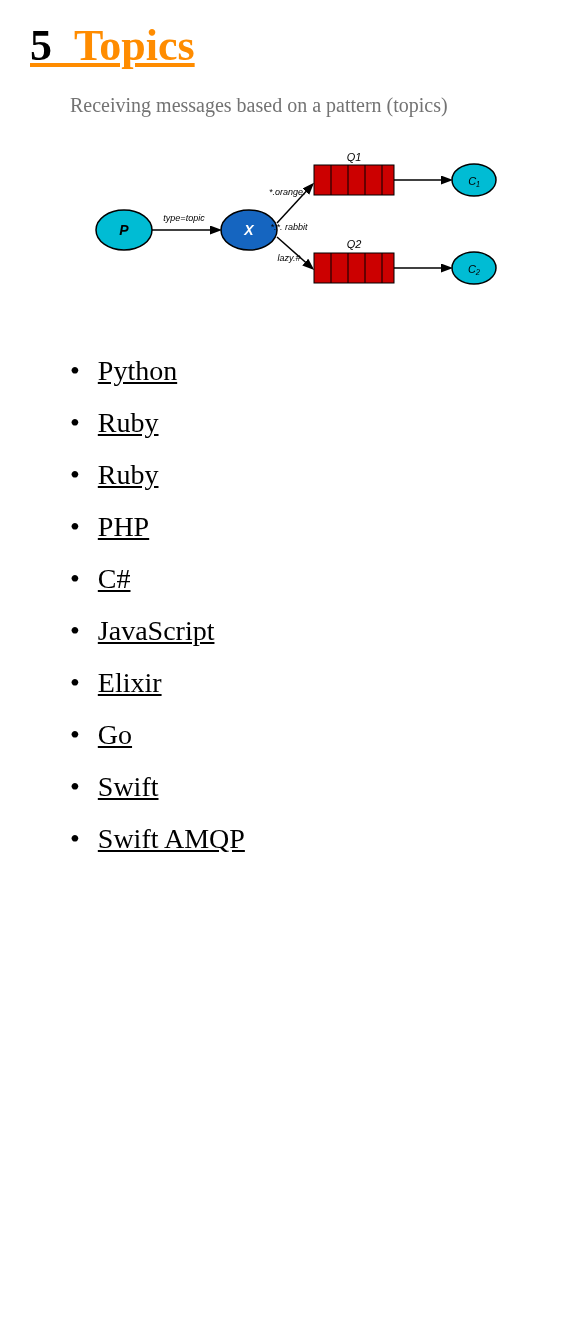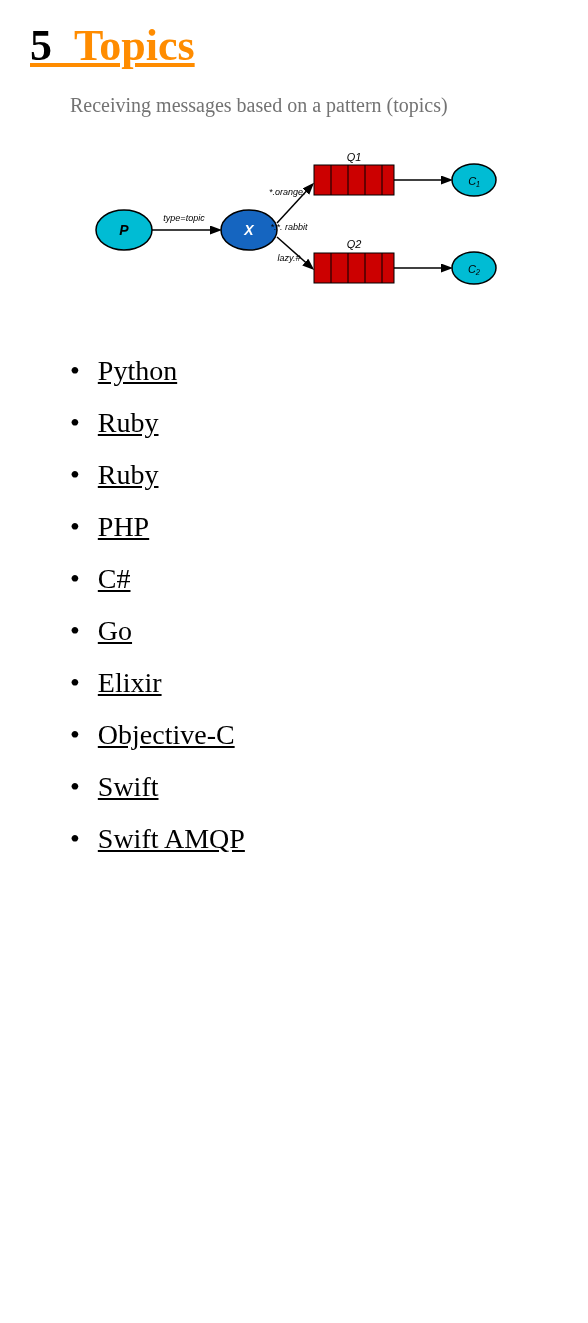--- a/index.html
+++ b/index.html
@@ -153,27 +153,27 @@
     <li>
       <a href="#">Ruby</a>
     </li>
     <li>
       <a href="#">PHP</a>
     </li>
     <li>
       <a href="#">C#</a>
     </li>
     <li>
-      <a href="#">Go</a>
+      <a href="#">JavaScript</a>
     </li>
     <li>
       <a href="#">Elixir</a>
     </li>
     <li>
-      <a href="#">Objective-C</a>
+      <a href="#">Go</a>
     </li>
     <li>
       <a href="#">Swift</a>
     </li>
     <li>
       <a href="#">Swift AMQP</a>
     </li>
   </ul>
 
 </body></html>

